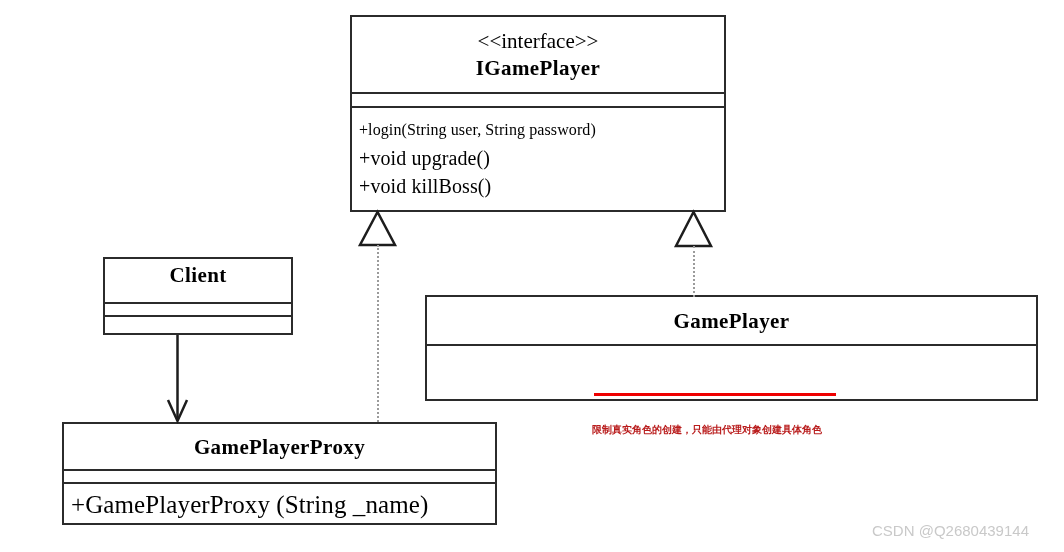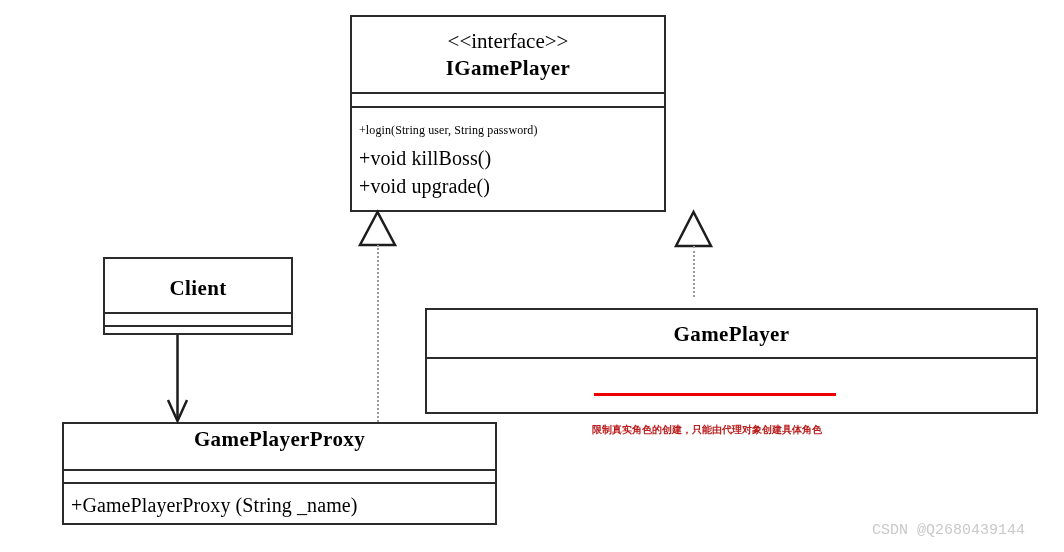--- a/index.html
+++ b/index.html
@@ -73,67 +73,67 @@
     white-space: nowrap;
   }
   .red-underline {
     position: absolute;
     height: 0;
     border-top: 3px solid #ee0000;
   }
   .watermark {
     position: absolute;
     color: #c9c9c9;
-    font-family: Liberation Mono, monospace;
+    font-family: Liberation Sans, sans-serif;
     font-size: 15px;
     white-space: nowrap;
   }
 </style>
 </head>
 <body>
 
 <div id="canvas">
 
-  <div class="uml-box" style="left:350px; top:15px; width:316px; height:197px;">
+  <div class="uml-box" style="left:350px; top:15px; width:376px; height:197px;">
     <div class="uml-compartment" style="height:75px; padding-top:11px;">
       <div class="uml-stereotype" style="font-size:21px; line-height:26px;">&lt;&lt;interface&gt;&gt;</div>
       <div class="uml-name" style="font-size:21px; line-height:28px;text-align:center;">IGamePlayer</div>
     </div>
     <div class="uml-compartment divider empty-compartment"></div>
     <div class="uml-compartment divider" style="padding-top:8px;">
-      <div class="uml-member" style="font-size:12px; line-height:28px;">+login(String user, String password)</div>
+      <div class="uml-member" style="font-size:16px; line-height:28px;">+login(String user, String password)</div>
+      <div class="uml-member" style="font-size:20px; line-height:28px;">+void upgrade()</div>
       <div class="uml-member" style="font-size:20px; line-height:28px;">+void killBoss()</div>
-      <div class="uml-member" style="font-size:20px; line-height:28px;">+void upgrade()</div>
     </div>
   </div>
 
   <div class="uml-box" style="left:103px; top:257px; width:190px; height:78px;">
-    <div class="uml-compartment" style="height:53px; padding-top:14px;">
+    <div class="uml-compartment" style="height:43px; padding-top:1px;">
       <div class="uml-name" style="font-size:21px; line-height:30px;">Client</div>
     </div>
     <div class="uml-compartment divider" style="height:13px;"></div>
     <div class="uml-compartment divider" style="height:18px;"></div>
   </div>
 
-  <div class="uml-box" style="left:425px; top:308px; width:613px; height:106px;">
+  <div class="uml-box" style="left:425px; top:295px; width:613px; height:106px;">
     <div class="uml-compartment" style="height:47px; padding-top:9px;">
       <div class="uml-name" style="font-size:21px; line-height:30px;">GamePlayer</div>
     </div>
     <div class="uml-compartment divider" style="height:13px;"></div>
   </div>
 
   <div class="red-underline" style="left:594px; top:393px; width:242px;"></div>
 
   <div class="uml-box" style="left:62px; top:422px; width:435px; height:103px;">
-    <div class="uml-compartment" style="height:45px; ">
+    <div class="uml-compartment" style="height:45px; padding-top:8px;">
       <div class="uml-name" style="font-size:21px; line-height:30px;">GamePlayerProxy</div>
     </div>
     <div class="uml-compartment divider" style="height:13px;"></div>
     <div class="uml-compartment divider" style="padding-top:6px;">
-      <div class="uml-member" style="font-size:20px; line-height:30px;">+GamePlayerProxy (String _name)</div>
+      <div class="uml-member" style="font-size:25px; line-height:30px;">+GamePlayerProxy (String _name)</div>
     </div>
   </div>
 
   <svg class="overlay" viewBox="0 0 1064 552">
     <polygon points="377.5,212 360,245 395,245" fill="#ffffff" stroke="#1d1d1d" stroke-width="2.5"></polygon>
     <polygon points="693.5,212 676,246 711,246" fill="#ffffff" stroke="#1d1d1d" stroke-width="2.5"></polygon>
 
     <line x1="177.5" y1="335" x2="177.5" y2="418" stroke="#1d1d1d" stroke-width="2.5"></line>
     <polyline points="168,400 177.5,421 187,400" fill="none" stroke="#1d1d1d" stroke-width="2.5"></polyline>
   </svg>

